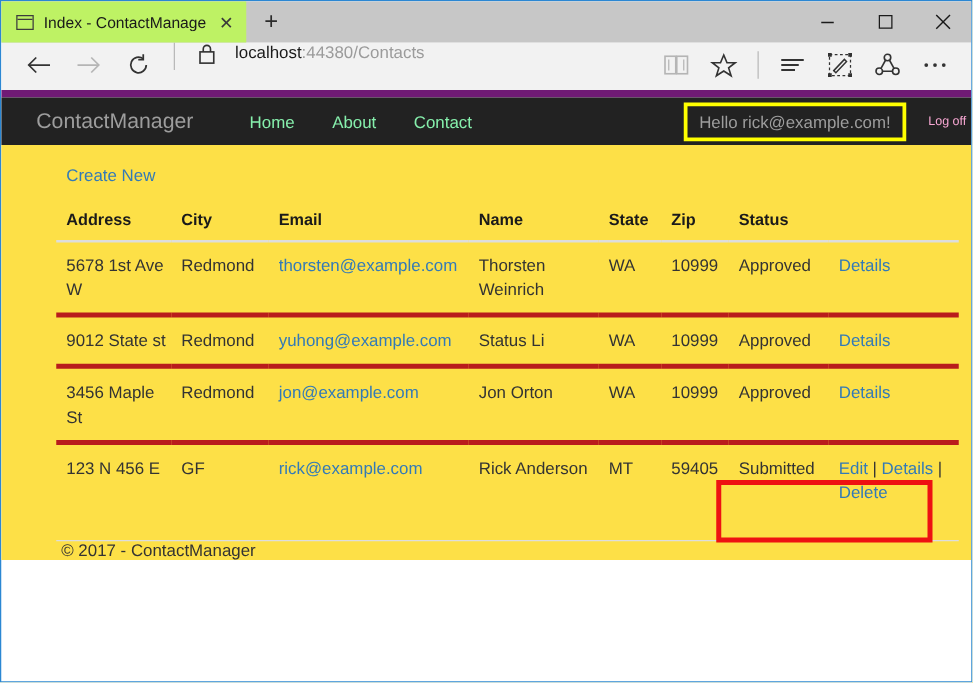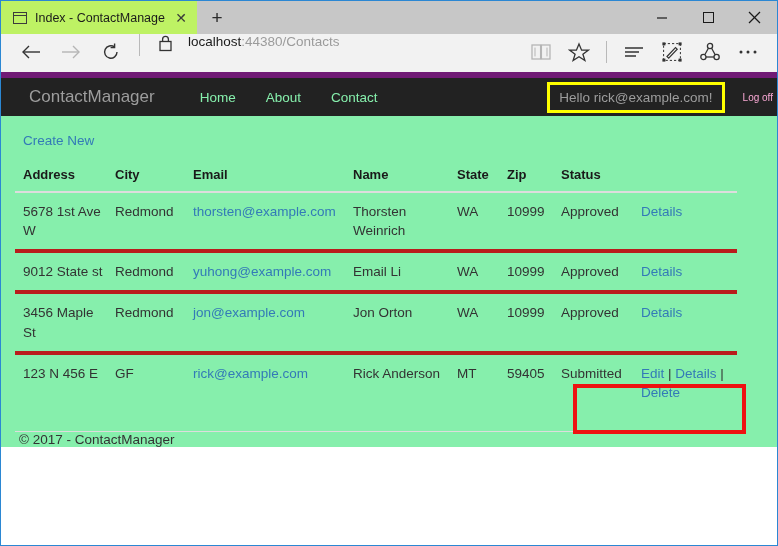--- a/index.html
+++ b/index.html
@@ -158,22 +158,22 @@
   }
   .logoff {
     color: #f9a8d4;
     font-size: 10px;
     margin-left: 18px;
     cursor: pointer;
   }
 
   
   .page {
-    padding: 0 14px;
-    background: #86efac;
+    padding: 0 44px;
+    background: #fde047;
   }
   .create-new {
     display: inline-block;
     color: #337ab7;
     font-size: 13.5px;
     margin: 17px 0 0 8px;
     cursor: pointer;
   }
 
   table.contacts {
@@ -398,21 +398,21 @@
           <td>Thorsten Weinrich</td>
           <td>WA</td>
           <td>10999</td>
           <td>Approved</td>
           <td><a class="lnk">Details</a></td>
         </tr>
         <tr>
           <td>9012 State st</td>
           <td>Redmond</td>
           <td><a class="lnk">yuhong@example.com</a></td>
-          <td>Email Li</td>
+          <td>Status Li</td>
           <td>WA</td>
           <td>10999</td>
           <td>Approved</td>
           <td><a class="lnk">Details</a></td>
         </tr>
         <tr>
           <td>3456 Maple St</td>
           <td>Redmond</td>
           <td><a class="lnk">jon@example.com</a></td>
           <td>Jon Orton</td>

